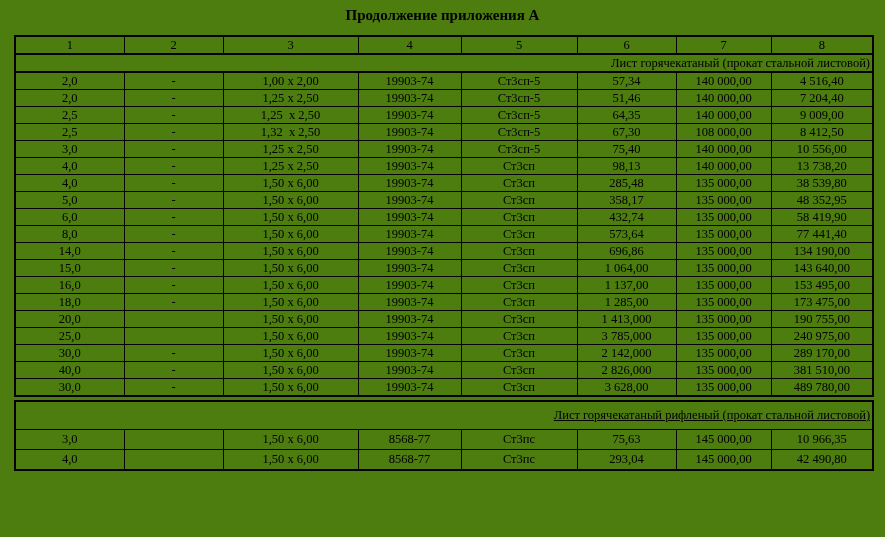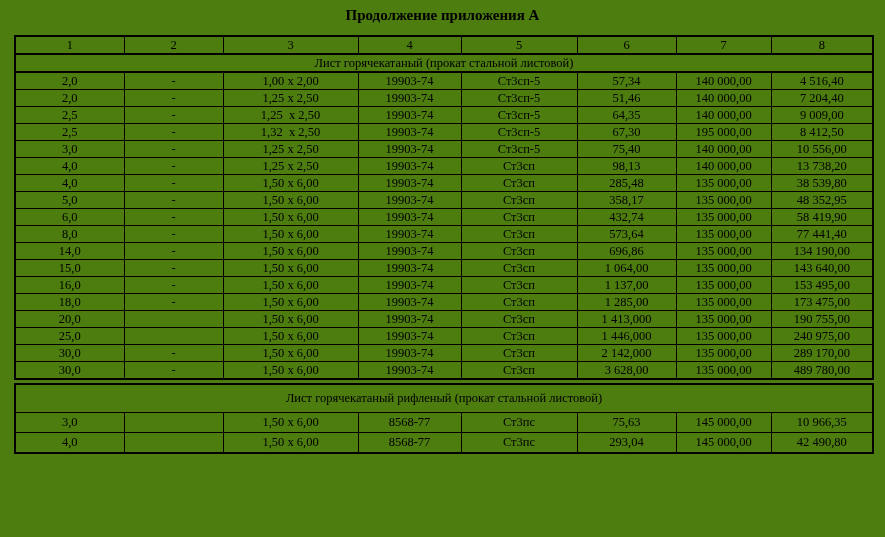--- a/index.html
+++ b/index.html
@@ -48,28 +48,30 @@
     line-height: 16px;
     height: 17px;
     white-space: pre;
     overflow: hidden;
   }
   table.sheet thead th {
     border-bottom-width: 2px;
   }
   tr.section-title-row td {
     border-bottom-width: 2px;
+    text-align: right;
   }
   table.t2 {
     margin-top: 3px;
   }
   table.t2 tr.section-title-row td {
     height: 27px;
     line-height: 27px;
     border-bottom-width: 1px;
+    text-decoration: underline;
   }
   table.t2 tbody td {
     height: 20px;
     line-height: 19px;
   }
 </style>
 </head>
 <body>
 
 <div class="page">
@@ -137,21 +139,21 @@
             <td>140 000,00</td>
             <td>9 009,00</td>
           </tr>
           <tr>
             <td>2,5</td>
             <td>-</td>
             <td>1,32  x 2,50</td>
             <td>19903-74</td>
             <td>Ст3сп-5</td>
             <td>67,30</td>
-            <td>195 000,00</td>
+            <td>108 000,00</td>
             <td>8 412,50</td>
           </tr>
           <tr>
             <td>3,0</td>
             <td>-</td>
             <td>1,25 x 2,50</td>
             <td>19903-74</td>
             <td>Ст3сп-5</td>
             <td>75,40</td>
             <td>140 000,00</td>
@@ -256,33 +258,43 @@
             <td>1 413,000</td>
             <td>135 000,00</td>
             <td>190 755,00</td>
           </tr>
           <tr>
             <td>25,0</td>
             <td></td>
             <td>1,50 x 6,00</td>
             <td>19903-74</td>
             <td>Ст3сп</td>
-            <td>1 446,000</td>
+            <td>3 785,000</td>
             <td>135 000,00</td>
             <td>240 975,00</td>
           </tr>
           <tr>
             <td>30,0</td>
             <td>-</td>
             <td>1,50 x 6,00</td>
             <td>19903-74</td>
             <td>Ст3сп</td>
             <td>2 142,000</td>
             <td>135 000,00</td>
             <td>289 170,00</td>
+          </tr>
+          <tr>
+            <td>40,0</td>
+            <td>-</td>
+            <td>1,50 x 6,00</td>
+            <td>19903-74</td>
+            <td>Ст3сп</td>
+            <td>2 826,000</td>
+            <td>135 000,00</td>
+            <td>381 510,00</td>
           </tr>
           <tr>
             <td>30,0</td>
             <td>-</td>
             <td>1,50 x 6,00</td>
             <td>19903-74</td>
             <td>Ст3сп</td>
             <td>3 628,00</td>
             <td>135 000,00</td>
             <td>489 780,00</td>

